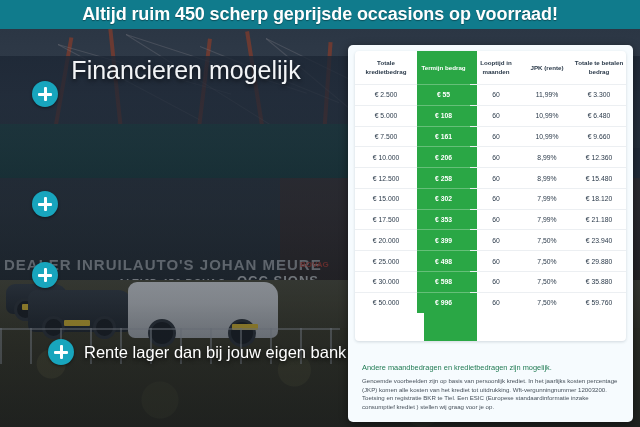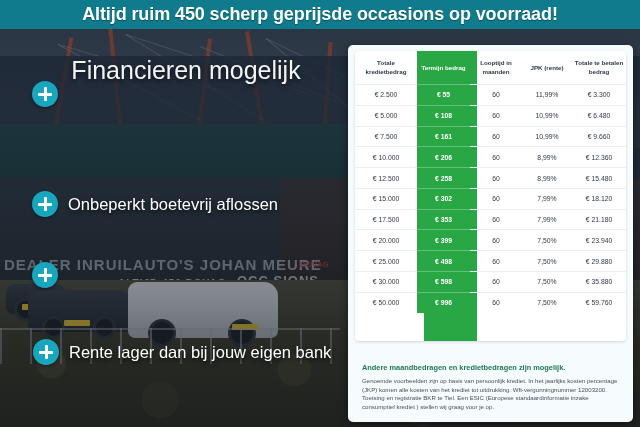--- a/index.html
+++ b/index.html
@@ -66,21 +66,21 @@
   .left{position:absolute;left:0;top:29px;width:345px;height:284px;}
   .headline{position:absolute;left:36px;top:26px;width:300px;text-align:center;}
   .headline .l1{color:#f2f4f6;font-size:25px;line-height:30px;font-weight:normal;
       text-shadow:0 2px 4px rgba(0,0,0,.65);}
   .headline .l2{color:#ffffff;font-size:25px;line-height:32px;font-weight:bold;
       text-shadow:0 2px 4px rgba(0,0,0,.65);margin-top:2px;}
   .bullet{position:absolute;display:flex;align-items:center;gap:10px;}
   .b1{left:32px;top:52px;}
   .b2{left:32px;top:162px;}
   .b3{left:32px;top:233px;}
-  .b4{left:21px;top:310px;padding-left:12px;}
+  .b4{left:36px;top:310px;padding-left:12px;}
   .plus{width:26px;height:26px;border-radius:50%;background:#18a5bd;flex:0 0 26px;
       position:relative;box-shadow:0 1px 3px rgba(0,0,0,.45);}
   .plus::before,.plus::after{content:"";position:absolute;background:#ffffff;border-radius:1px;}
   .plus::before{left:6px;top:11.5px;width:14px;height:3.5px;}
   .plus::after{top:6px;left:11.5px;height:14px;width:3.5px;}
   .btext{color:#ffffff;font-size:16.5px;white-space:nowrap;
       text-shadow:0 2px 4px rgba(0,0,0,.75);}
 
   
   .card{position:absolute;left:348px;top:45px;width:285px;height:377px;
@@ -97,21 +97,21 @@
   .col-a{width:62px;} .col-b{width:53px;} .col-c{width:52px;}
   .col-d{width:50px;} .col-e{width:54px;}
   th.green,td.green{background:#2aa745;color:#ffffff;}
   th.green{font-size:6.2px;}
   td.green{font-weight:bold;border-top:1px solid rgba(255,255,255,.28);}
   .green-tail{position:absolute;left:69px;top:0;width:53px;height:290px;
       background:#2aa745;z-index:0;}
   .tablewrap table{position:relative;z-index:1;}
 
   .note-title{position:absolute;left:14px;top:318px;width:258px;
-      font-size:7.4px;font-weight:bold;color:#1f7a52;line-height:10px;}
+      font-size:7.4px;font-weight:normal;color:#1f7a52;line-height:10px;}
   .note-body{position:absolute;left:14px;top:332px;width:258px;
       font-size:6.1px;color:#46505a;line-height:8.6px;text-align:left;}
 </style>
 </head>
 <body>
 
 <div class="banner">
 
   <div class="photo">
     <div class="sky"></div>
@@ -171,21 +171,20 @@
     <div class="bullet b1">
       <div class="plus"></div>
     </div>
 
     <div class="headline">
       <div class="l1">Financieren mogelijk</div>
     </div>
 
     <div class="bullet b2">
       <div class="plus"></div>
-      <div class="btext">Onbeperkt boetevrij aflossen</div>
     </div>
     <div class="bullet b3">
       <div class="plus"></div>
     </div>
     <div class="bullet b4">
       <div class="plus"></div>
       <div class="btext">Rente lager dan bij jouw eigen bank</div>
     </div>
   </div>
 

